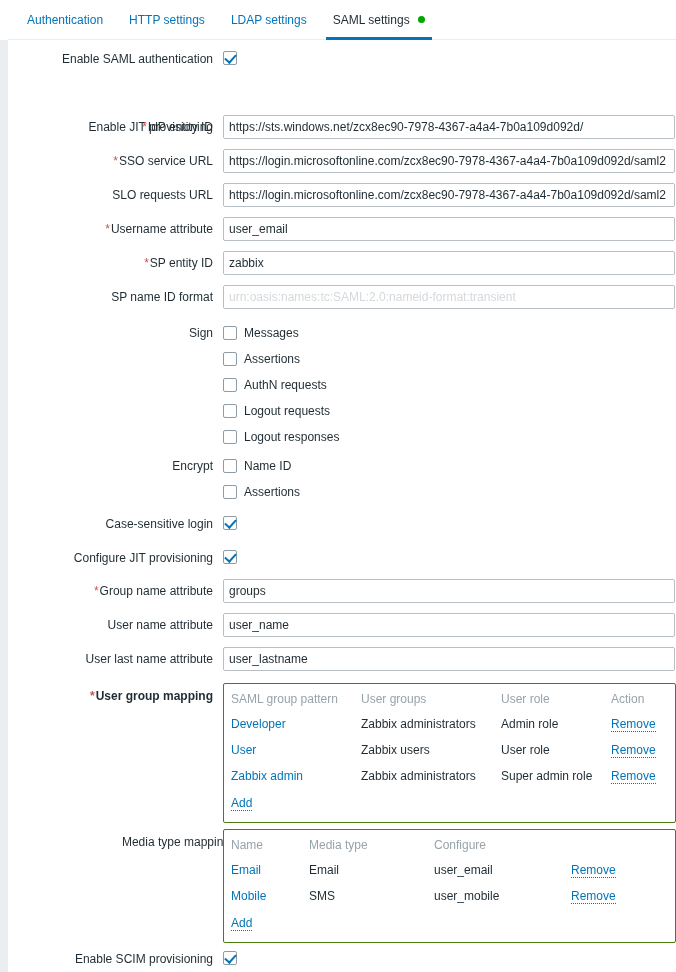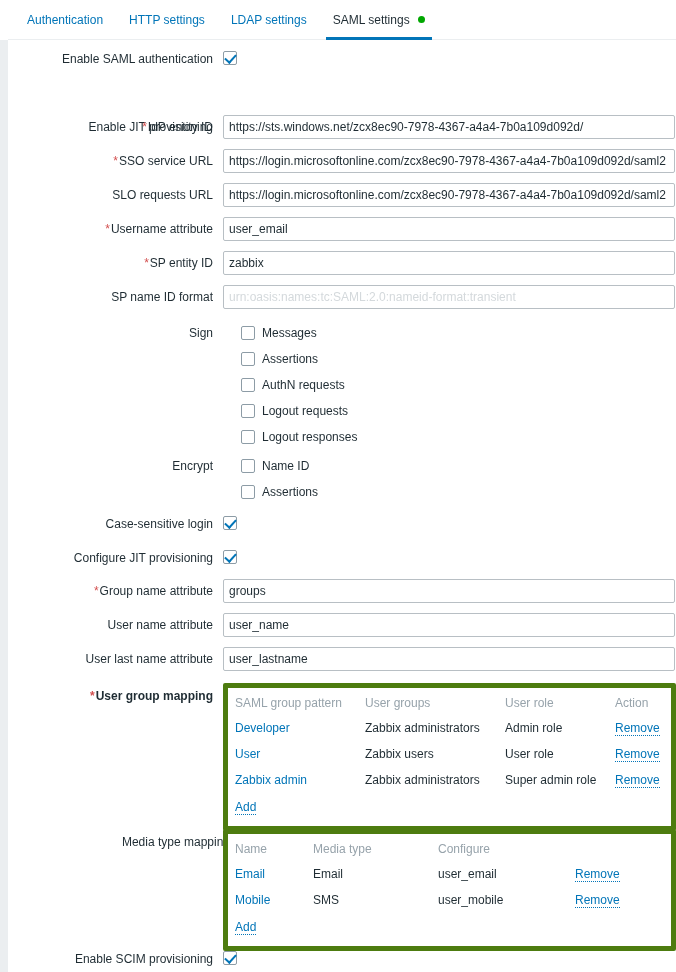--- a/index.html
+++ b/index.html
@@ -103,21 +103,21 @@
   }
   .cb.checked::after {
     content: "";
     position: absolute;
     left: 3px; top: 0px;
     width: 5px; height: 9px;
     border: solid #0275b8;
     border-width: 0 2px 2px 0;
     transform: rotate(42deg);
   }
-  .cbline { display: flex; align-items: center; gap: 7px; height: 16px; margin-left: 18px; }
+  .cbline { display: flex; align-items: center; gap: 7px; height: 16px; }
   .cbline .cbtext { font-size: 12px; color: #1f2c33; line-height: 14px; }
 
   
   .help {
     display: inline-block;
     width: 13px; height: 13px;
     border-radius: 50%;
     background: #768d99;
     color: #fff;
     font-size: 9px;
@@ -127,21 +127,21 @@
     margin-left: 5px;
     vertical-align: middle;
     cursor: pointer;
     position: relative; top: -1px;
   }
 
   
   .tbl-box {
     position: absolute; left: 215px;
     width: 453px;
-    border: 5px solid #4d7c0f;
+    border: 1px solid #4d7c0f;
     border-radius: 2px;
     background: #fff;
     padding: 6px 0 6px 0;
   }
   .tbl { width: 100%; border-collapse: collapse; }
   .tbl th {
     text-align: left;
     font-weight: normal;
     font-size: 12px;
     color: #97a3ab;

